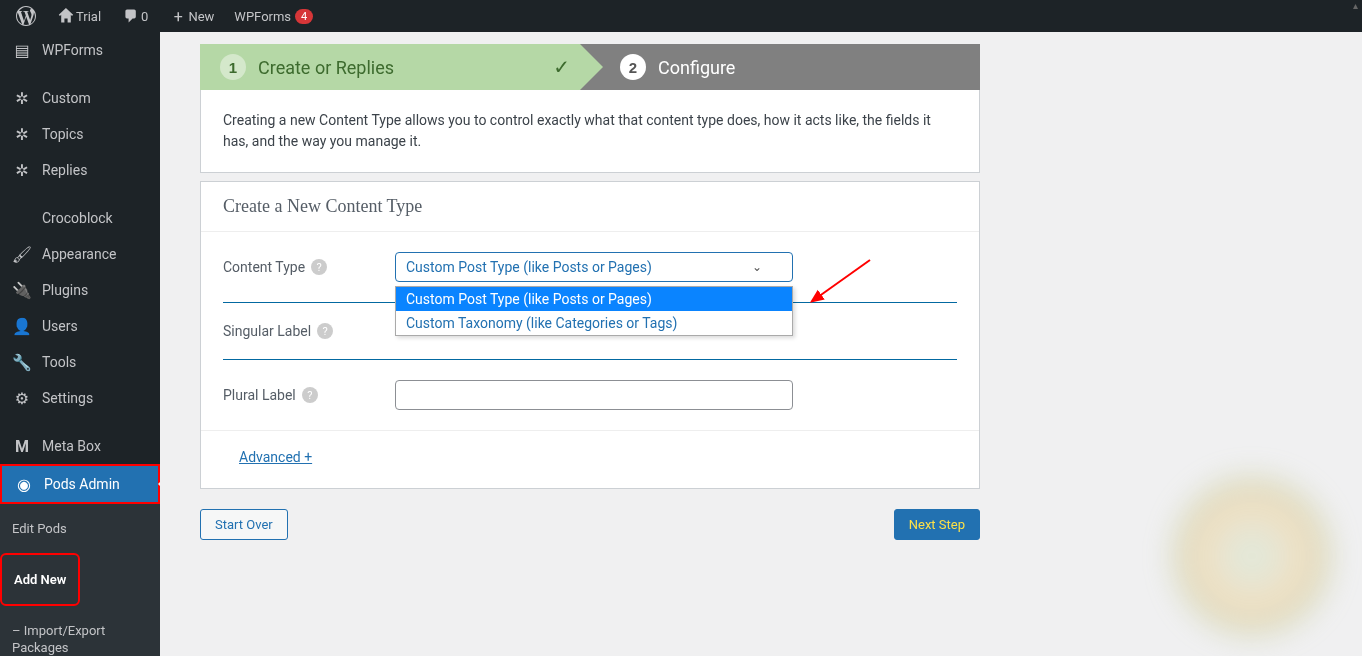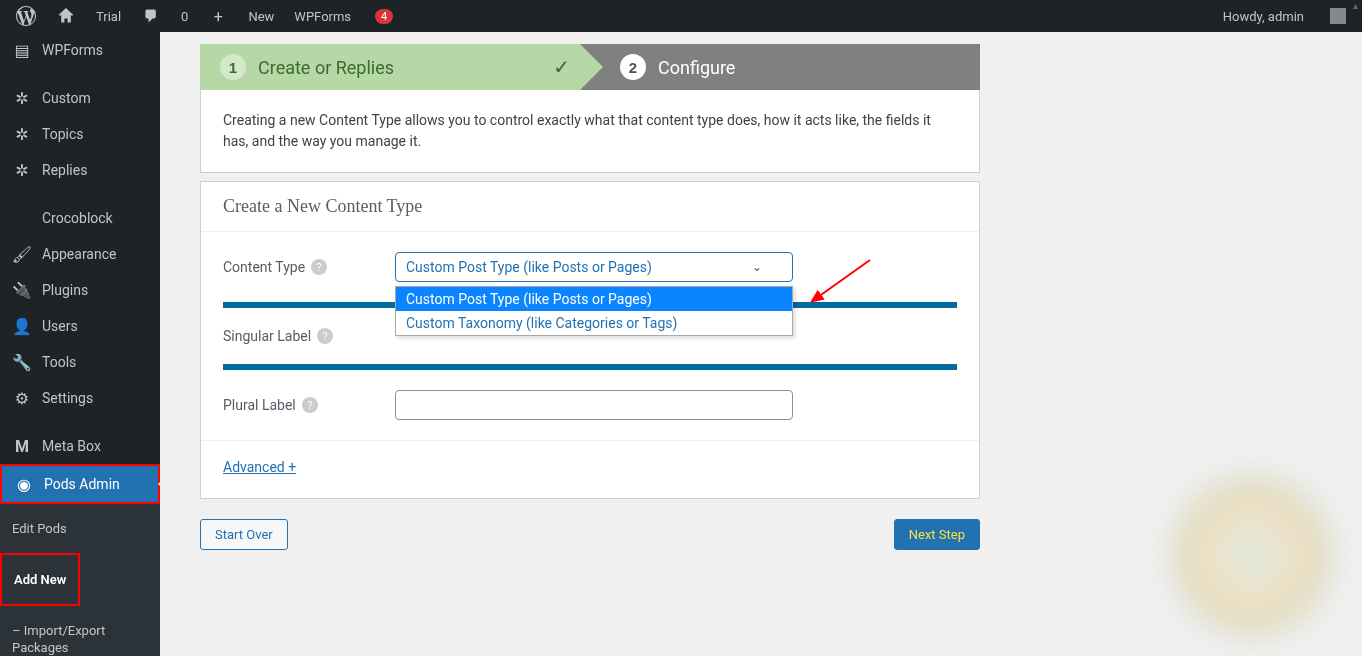--- a/index.html
+++ b/index.html
@@ -1,20 +1,20 @@
 <!DOCTYPE html>
 <html><head>
 <meta charset="utf-8">
 <style>
 * { margin: 0; padding: 0; box-sizing: border-box; font-family: -apple-system, BlinkMacSystemFont, "Segoe UI", Roboto, sans-serif; }
 body { background: #f0f0f1; overflow: hidden; }
 
 .admin-bar { height: 32px; background: #1d2327; color: #c3c4c7; display: flex; align-items: center; padding: 0 8px; font-size: 13px; justify-content: space-between; }
 .admin-bar-left, .admin-bar-right { display: flex; align-items: center; gap: 4px; }
-.admin-bar-item { display: flex; align-items: center; gap: 20px; padding: 12px 8px; height: 32px; cursor: pointer; color: #c3c4c7; }
+.admin-bar-item { display: flex; align-items: center; gap: 0; padding: 12px 8px; height: 32px; cursor: pointer; color: #c3c4c7; }
 .badge { background: #d63638; color: #fff; border-radius: 10px; padding: 1px 6px; font-size: 11px; margin-left: 4px; }
 .avatar { width: 16px; height: 16px; background: #888; margin-left: 6px; }
 
 .page { display: flex; height: calc(100vh - 32px); }
 .sidebar { width: 160px; background: #1d2327; color: #c3c4c7; font-size: 14px; overflow-y: auto; flex-shrink: 0; }
 .menu-item { display: flex; align-items: center; gap: 10px; padding: 8px 12px; cursor: pointer; color: #c3c4c7; }
 .menu-item.active { background: #2271b1; color: #fff; position: relative; }
 .menu-item.active::after { content: ''; position: absolute; right: -8px; top: 50%; transform: translateY(-50%); border: 8px solid transparent; border-right-color: #f0f0f1; }
 .menu-icon { width: 20px; height: 20px; display: flex; align-items: center; justify-content: center; font-size: 16px; flex-shrink: 0; }
 .submenu { background: #2c3338; }
@@ -33,34 +33,34 @@
 .step-num { width: 26px; height: 26px; border-radius: 50%; background: #fff; display: flex; align-items: center; justify-content: center; margin-right: 12px; font-family: sans-serif; font-size: 15px; font-weight: bold; }
 .step-1 .step-num { color: #3d6b2e; background: #d4e8cb; }
 .step-2 .step-num { color: #555; }
 .step-check { position: absolute; right: 10px; color: #3d6b2e; font-size: 20px; z-index: 3; }
 
 .desc-box { background: #fff; padding: 20px 22px; color: #3c434a; font-size: 14px; line-height: 1.5; border: 1px solid #ccd0d4; border-top: none; }
 
 .form-card { background: #fff; border: 1px solid #ccd0d4; margin-top: 8px; padding: 0; }
 .form-title { font-family: Georgia, serif; font-size: 18px; color: #555d66; padding: 14px 22px; border-bottom: 1px solid #eee; }
 .form-body { padding: 0 22px; }
-.form-row { display: flex; align-items: center; padding: 20px 0; border-bottom: 6px solid #0369a1; }
+.form-row { display: flex; align-items: center; padding: 20px 0; border-bottom: 1px solid #0369a1; }
 .form-label { width: 172px; color: #555d66; font-size: 14px; display: flex; align-items: center; gap: 6px; }
 .help-icon { width: 16px; height: 16px; border-radius: 50%; background: #ccc; color: #fff; font-size: 11px; display: flex; align-items: center; justify-content: center; cursor: help; }
 .form-control-wrap { flex: 1; position: relative; max-width: 398px; }
 
 .select-box { border: 1px solid #2271b1; border-radius: 4px; padding: 6px 30px 6px 10px; font-size: 14px; color: #2271b1; background: #fff; width: 100%; display: flex; justify-content: space-between; align-items: center; cursor: pointer; }
 .select-chevron { font-size: 12px; color: #555; }
 .dropdown { position: absolute; top: 34px; left: 0; right: 0; background: #fff; border: 1px solid #aaa; box-shadow: 2px 2px 4px rgba(0,0,0,0.15); z-index: 10; }
 .dropdown-item { padding: 4px 10px; font-size: 14px; color: #2271b1; cursor: pointer; }
 .dropdown-item.selected { background: #0a84ff; color: #fff; }
 
 .text-input { border: 1px solid #8c8f94; border-radius: 4px; padding: 6px 10px; font-size: 14px; width: 100%; }
 
-.form-footer { padding: 16px 22px 22px; }
+.form-footer { padding: 16px 38px 22px; }
 .advanced-link { color: #2271b1; font-size: 14px; text-decoration: underline; cursor: pointer; }
 
 .action-row { display: flex; justify-content: space-between; margin-top: 20px; }
 .btn { padding: 7px 14px; font-size: 13px; border-radius: 3px; cursor: pointer; }
 .btn-secondary { background: #f6f7f7; border: 1px solid #2271b1; color: #2271b1; }
 .btn-primary { background: #2271b1; border: 1px solid #2271b1; color: #fde047; }
 
 .arrow-annotation { position: absolute; left: 810px; top: 255px; pointer-events: none; }
 .watermark-blob { position: fixed; right: 30px; bottom: 20px; width: 160px; height: 160px; border-radius: 50%; background: radial-gradient(circle, rgba(200,230,200,0.4), rgba(240,180,80,0.3), rgba(60,180,130,0.4)); filter: blur(14px); pointer-events: none; }
 .scroll-indicator { position: fixed; right: 2px; top: 0; width: 14px; height: 100%; }
@@ -96,26 +96,20 @@
     </div>
     <div class="admin-bar-item">
       <span class="menu-icon">+</span>
       <span>New</span>
     </div>
     <div class="admin-bar-item">
       <span>WPForms</span>
       <span class="badge">4</span>
     </div>
   </div>
-  <div class="admin-bar-right">
-    <div class="admin-bar-item">
-      <span>Howdy, admin</span>
-      <span class="avatar"></span>
-    </div>
-  </div>
 </div>
 
 <div class="page">
   <div class="sidebar">
     <div class="menu-item">
       <span class="menu-icon">▤</span>
       <span>WPForms</span>
     </div>
     <div style="height:12px"></div>
     <div class="menu-item">
@@ -161,21 +155,21 @@
       <span>Meta Box</span>
     </div>
     <div class="highlight-box">
       <div class="menu-item active">
         <span class="menu-icon">◉</span>
         <span>Pods Admin</span>
       </div>
     </div>
     <div class="submenu">
       <div class="submenu-item">Edit Pods</div>
-      <div class="highlight-box" style="display:inline-block; margin-left:0;">
+      <div class="highlight-box" style="display:inline-block; margin-left:0;border-radius:6px;">
         <div class="submenu-item active">Add New</div>
       </div>
       <div class="submenu-item" style="line-height:1.3;">– Import/Export Packages</div>
       <div class="submenu-item">Components</div>
       <div class="submenu-item">– Pod Templates</div>
       
     </div>
   </div>
 
   <div class="main">

